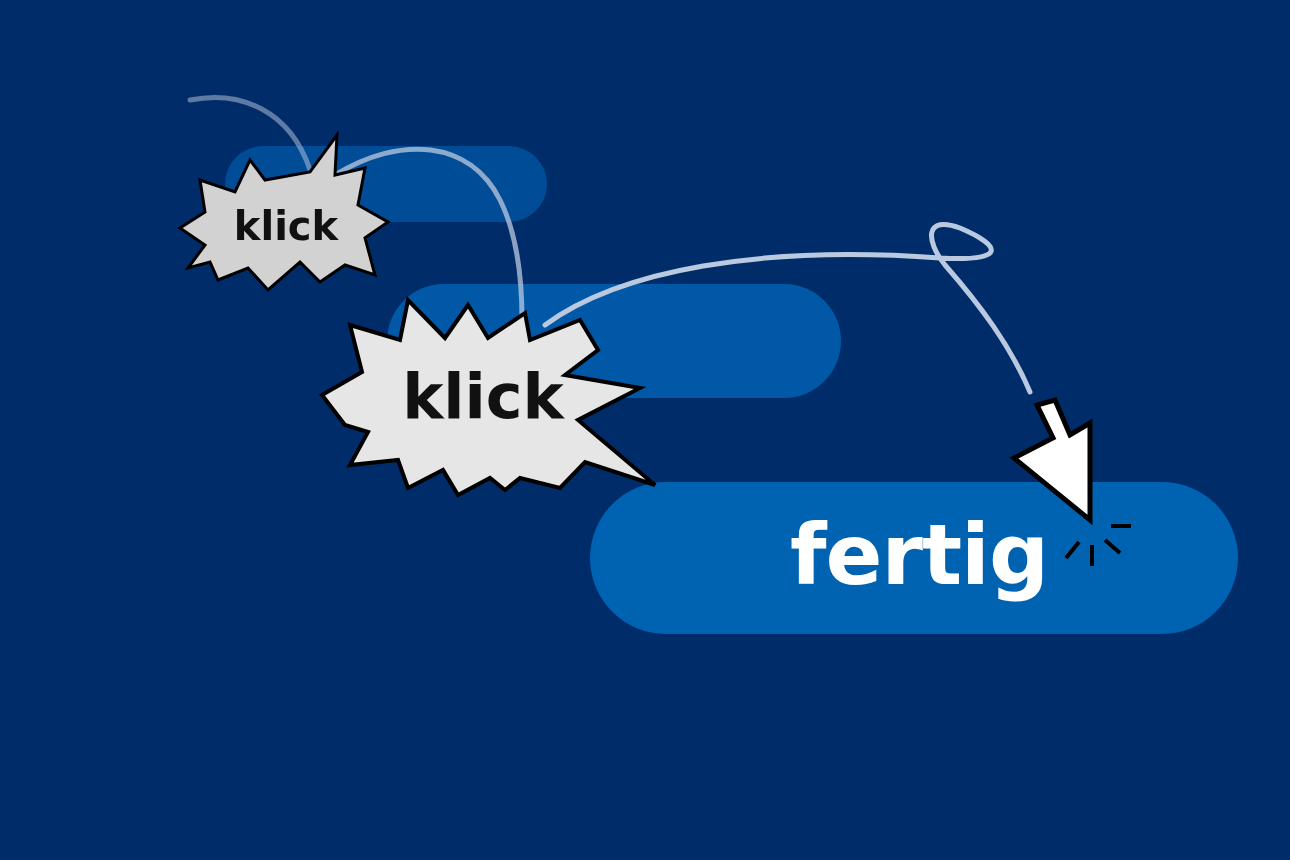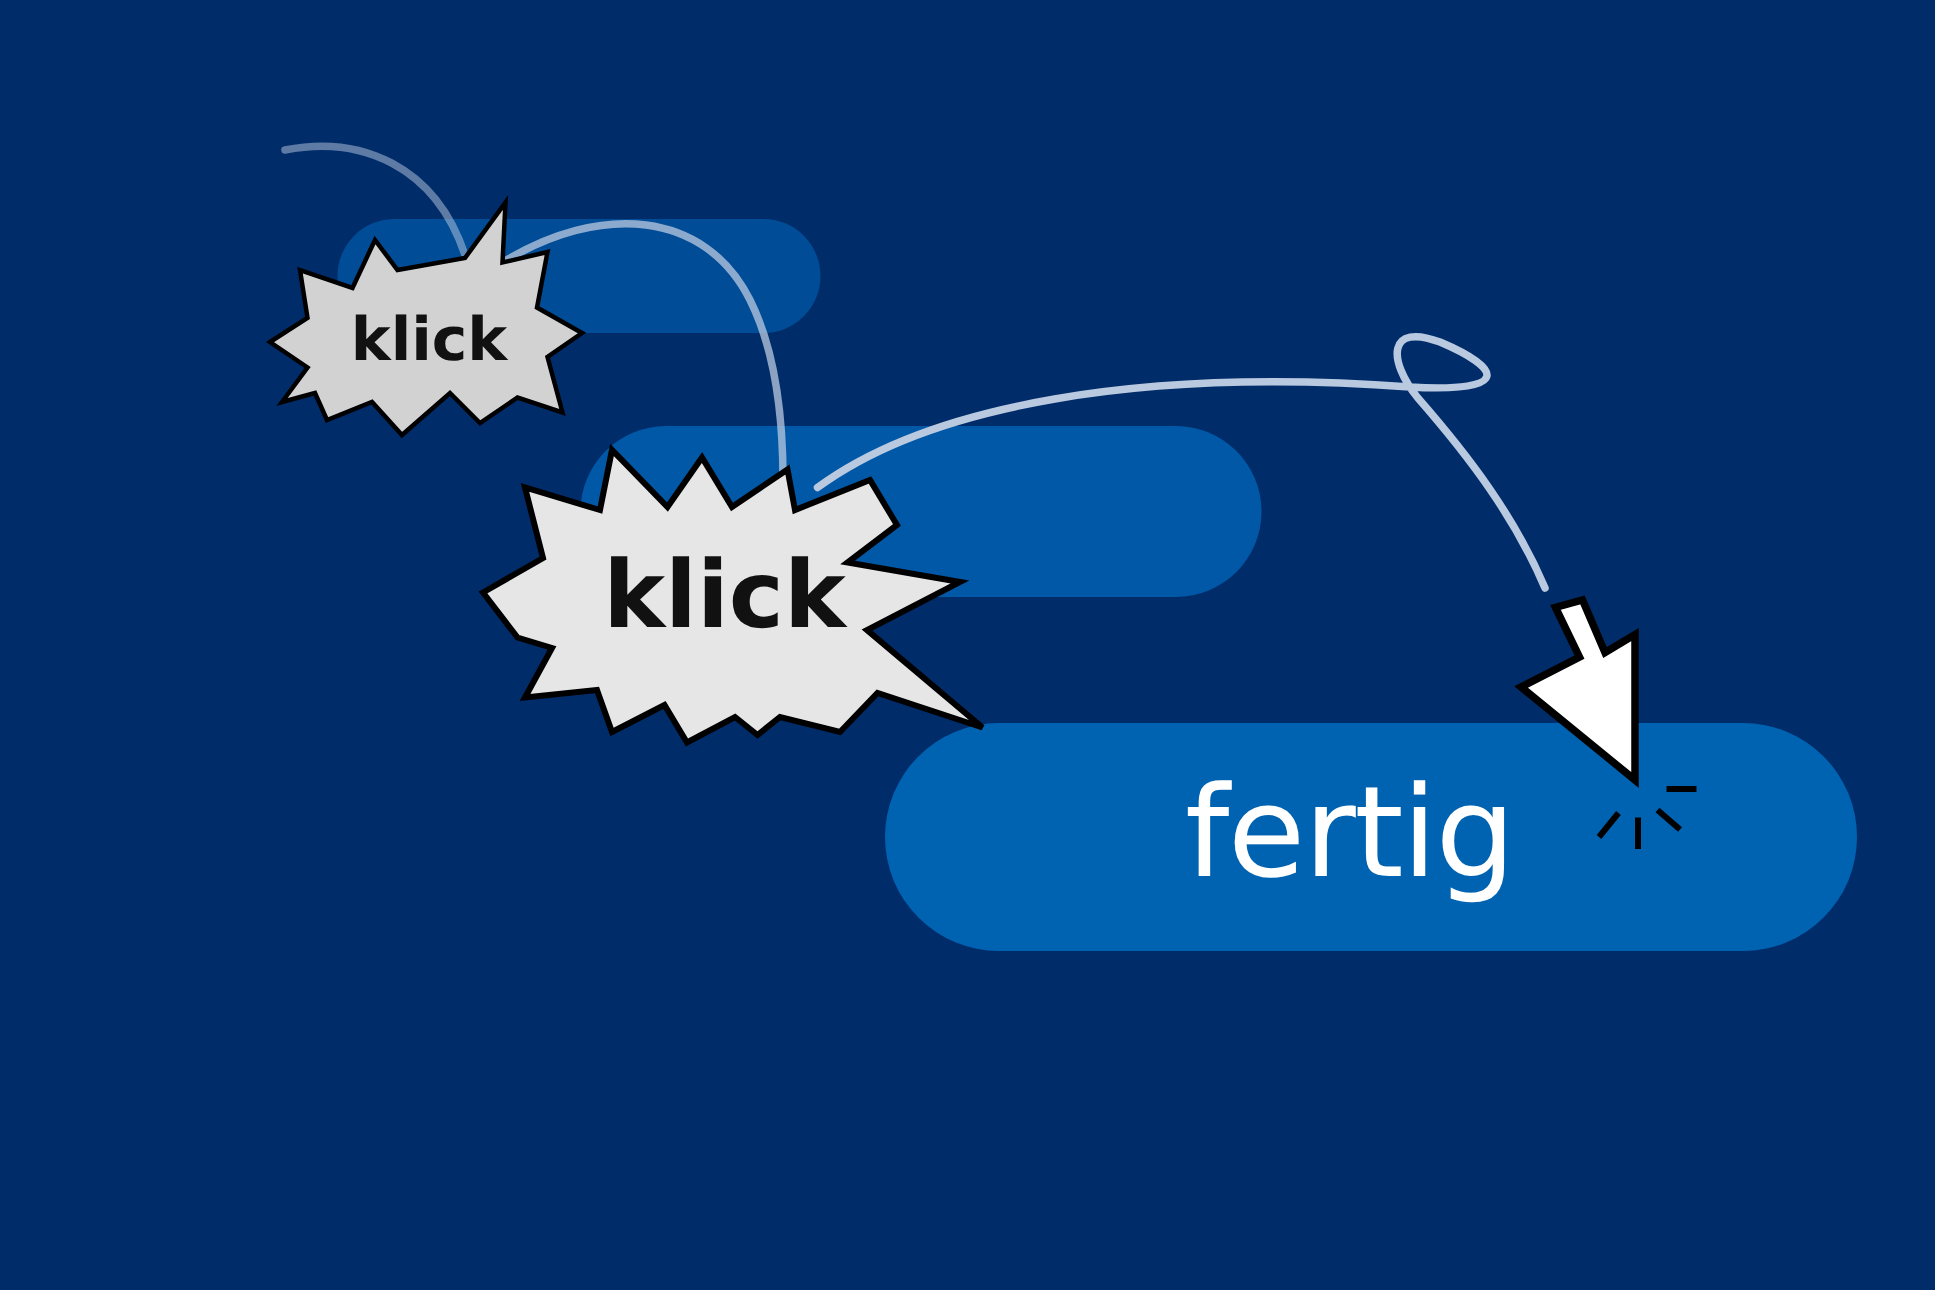--- a/index.html
+++ b/index.html
@@ -1,21 +1,21 @@
 <!DOCTYPE html>
 <html><head>
 <meta charset="utf-8">
 <style>
   html, body { margin:0; padding:0; }
   body { width:1290px; height:860px; overflow:hidden; background:#002d6a; position:relative; font-family:"DejaVu Sans", sans-serif; }
   .pill { position:absolute; border-radius:999px; }
   #pill1 { left:225px; top:146px; width:322px; height:76px; background:#004c97; }
   #pill2 { left:387px; top:284px; width:454px; height:114px; background:#0058a6; }
   #pill3 { left:590px; top:482px; width:648px; height:152px; background:#0063b2; }
-  .fertig-label { position:absolute; left:790px; top:500px; font-size:84px; font-weight:normal; color:#ffffff; letter-spacing:-1px; line-height:110px; }
+  .fertig-label { position:absolute; left:790px; top:500px; font-size:84px; font-weight:bold; color:#ffffff; letter-spacing:-1px; line-height:110px; }
   svg.overlay { position:absolute; left:0; top:0; }
   .klick-text { font-family:"DejaVu Sans", sans-serif; font-weight:bold; fill:#111111; }
 </style>
 </head>
 <body>
 
 <div class="pill" id="pill1"></div>
 <div class="pill" id="pill2"></div>
 <div class="pill" id="pill3">
 </div>

